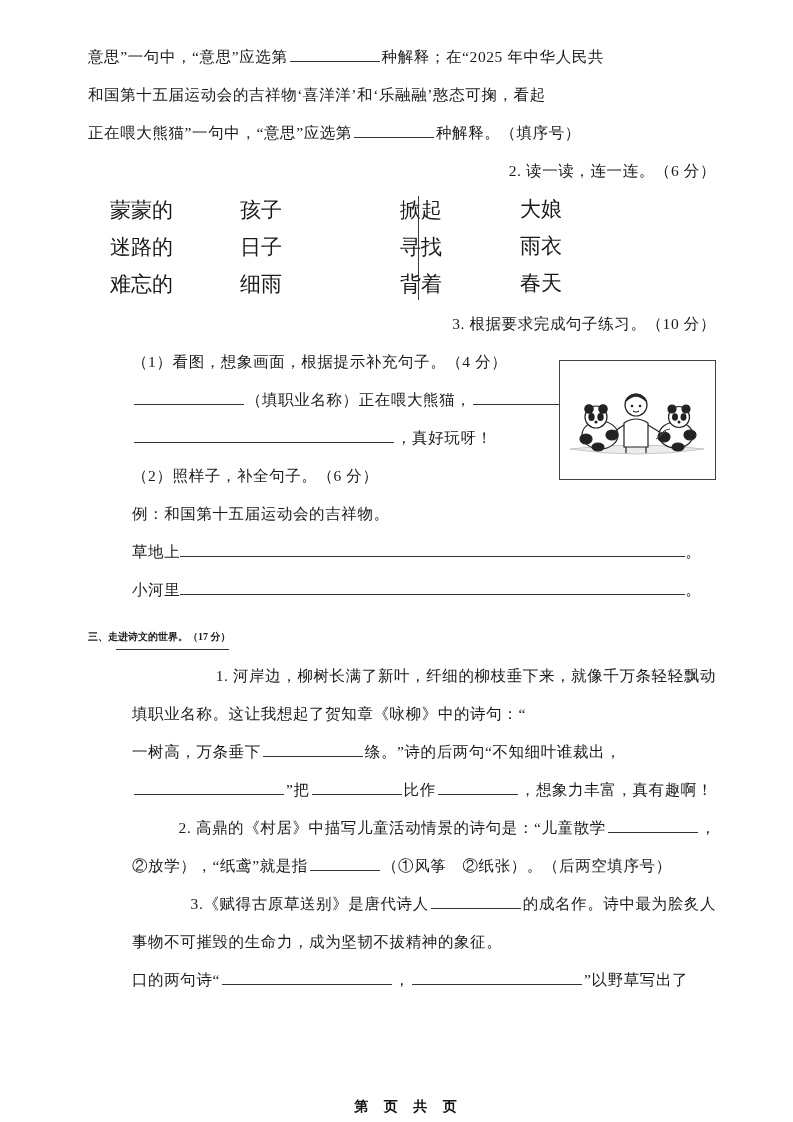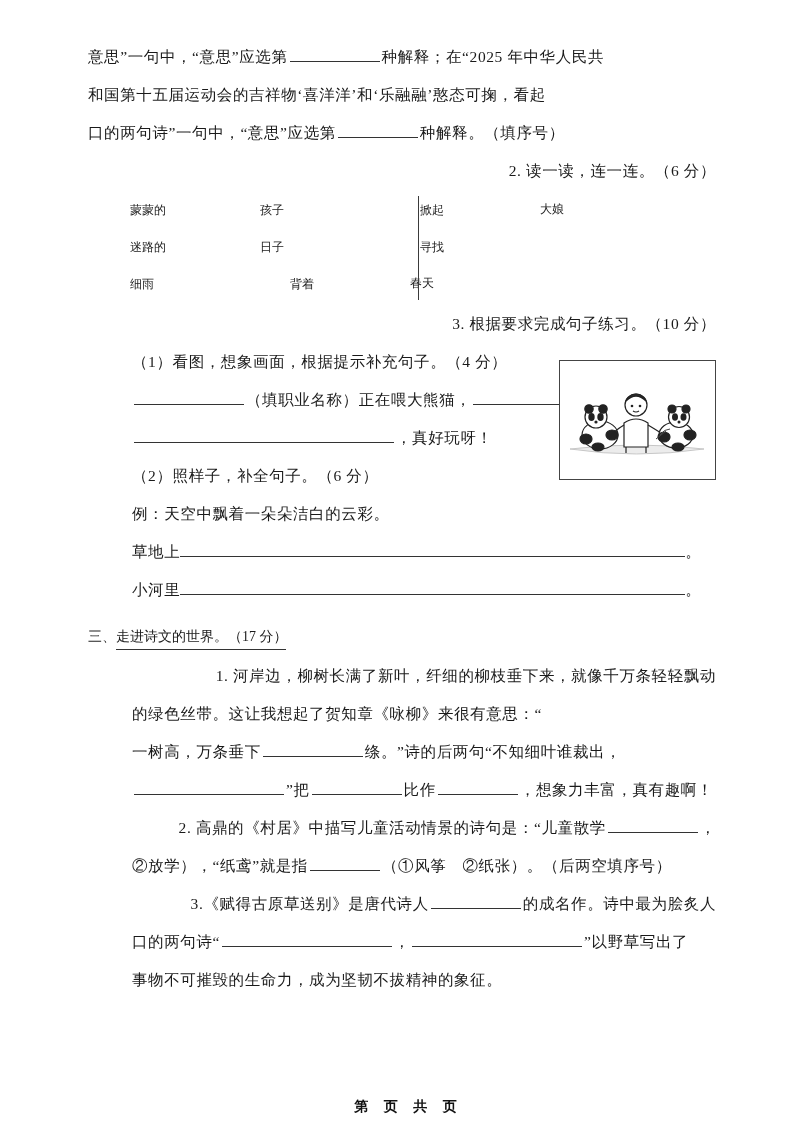--- a/index.html
+++ b/index.html
@@ -56,24 +56,23 @@
 
   
   .match-wrap {
     position: relative;
     margin-top: 2px;
     margin-bottom: 2px;
     padding-left: 22px;
   }
   .match-row {
     display: flex;
-    font-size: 12px;
+    font-size: 21px;
     line-height: 37px;
     height: 37px;
-    margin-left: 20px;
   }
   .mcell { width: 130px; }
   .mcell2 { width: 160px; }
   .mcell3 { width: 120px; }
   .mcell4 { width: 120px; font-family: Liberation Mono, monospace; }
   .divider-v {
     position: absolute;
     left: 330px;
     top: 4px;
     width: 1px;
@@ -89,22 +88,22 @@
     width: 155px;
     height: 118px;
     border: 1px solid #444;
     background: #fff;
     overflow: hidden;
   }
   .illus svg { display: block; }
 
   
   .sec-head {
-    font-size: 14px;
-    font-weight: normal;
+    font-size: 10px;
+    font-weight: bold;
     line-height: 40px;
     margin-top: 8px;
     position: relative;
     display: inline-block;
   }
   .sec-head .uline {
     position: absolute;
     left: 28px;
     right: 2px;
     bottom: 7px;
@@ -139,58 +138,60 @@
   <div class="content">
 
     
     <div class="line indent1">
       <span>意思”一句中，“意思”应选第</span><span class="blank b90"></span><span>种解释；在“2025 年中华人民共</span>
     </div>
     <div class="line indent1">
       <span>和国第十五届运动会的吉祥物‘喜洋洋’和‘乐融融’憨态可掬，看起</span>
     </div>
     <div class="line indent1">
-      <span>口的两句诗”一句中，“意思”应选第</span><span class="blank b80"></span><span>种解释。（填序号）</span>
+      <span>正在喂大熊猫”一句中，“意思”应选第</span><span class="blank b80"></span><span>种解释。（填序号）</span>
     </div>
 
     
     <div class="line indent2">2. 读一读，连一连。（6 分）</div>
 
     <div class="match-wrap">
       <div class="divider-v"></div>
 
       <div class="match-row">
         <div class="mcell">蒙蒙的</div>
         <div class="mcell2">孩子</div>
         <div class="mcell3">掀起</div>
         <div class="mcell4">大娘</div>
       </div>
       <div class="match-row">
         <div class="mcell">迷路的</div>
         <div class="mcell2">日子</div>
         <div class="mcell3">寻找</div>
+        <div class="mcell4">雨衣</div>
       </div>
       <div class="match-row">
+        <div class="mcell">难忘的</div>
         <div class="mcell2">细雨</div>
         <div class="mcell3">背着</div>
         <div class="mcell4">春天</div>
       </div>
     </div>
 
     
     <div class="line indent2">3. 根据要求完成句子练习。（10 分）</div>
     <div class="line indent3">（1）看图，想象画面，根据提示补充句子。（4 分）</div>
     <div class="line indent3">
       <span class="blank b110"></span><span>（填职业名称）正在喂大熊猫，</span><span class="blank b90"></span>
     </div>
     <div class="line indent3">
       <span class="blank b260"></span><span>，真好玩呀！</span>
     </div>
     <div class="line indent3">（2）照样子，补全句子。（6 分）</div>
-    <div class="line indent3">例：天空中飘着一朵朵洁白的云彩。</div>
+    <div class="line indent3">例：和国第十五届运动会的吉祥物。</div>
     <div class="line indent3">
       <span>草地上</span><span class="long-line" style="width:505px"></span><span class="tight">。</span>
     </div>
     <div class="line indent3">
       <span>小河里</span><span class="long-line" style="width:505px"></span><span class="tight">。</span>
     </div>
 
     
     <div class="illus">
       <svg width="153" height="116" viewBox="0 0 153 116" xmlns="http://www.w3.org/2000/svg">
@@ -247,21 +248,21 @@
     <div class="sec-head">
       <span>三、</span><span>走进诗文的世界。（17 分）</span>
       <span class="uline"></span>
     </div>
 
     
     <div class="line indent2">
       <span>1.</span>&nbsp;<span>河岸边，柳树长满了新叶，纤细的柳枝垂下来，就像千万条轻轻飘动</span>
     </div>
     <div class="line indent3">
-      <span>的绿色丝带。这让我想起了贺知章《咏柳》来很有意思：“</span>
+      <span>填职业名称。这让我想起了贺知章《咏柳》中的诗句：“</span>
     </div>
     <div class="line indent3">
       <span>一树高，万条垂下</span><span class="blank b100"></span><span>绦。”诗的后两句“不知细叶谁裁出，</span>
     </div>
     <div class="line indent3">
       <span class="blank b150"></span><span>”把</span><span class="blank b90"></span><span>比作</span><span class="blank b80"></span><span>，想象力丰富，真有趣啊！</span>
     </div>
 
     
     <div class="line indent2">
@@ -269,22 +270,22 @@
     </div>
     <div class="line indent3">
       <span>②放学），“纸鸢”就是指</span><span class="blank b70"></span><span>（①风筝　②纸张）。（后两空填序号）</span>
     </div>
 
     
     <div class="line indent2">
       <span>3.</span><span>《赋得古原草送别》是唐代诗人</span><span class="blank b90"></span><span>的成名作。诗中最为脍炙人</span>
     </div>
     <div class="line indent3">
+      <span>事物不可摧毁的生命力，成为坚韧不拔精神的象征。</span>
+    </div>
+    <div class="line indent3">
       <span>口的两句诗“</span><span class="blank b170"></span><span>，</span><span class="blank b170"></span><span>”以野草写出了</span>
-    </div>
-    <div class="line indent3">
-      <span>事物不可摧毁的生命力，成为坚韧不拔精神的象征。</span>
     </div>
 
   </div>
 
   <div class="footer">第 页 共 页</div>
 </div>
 
 </body></html>

